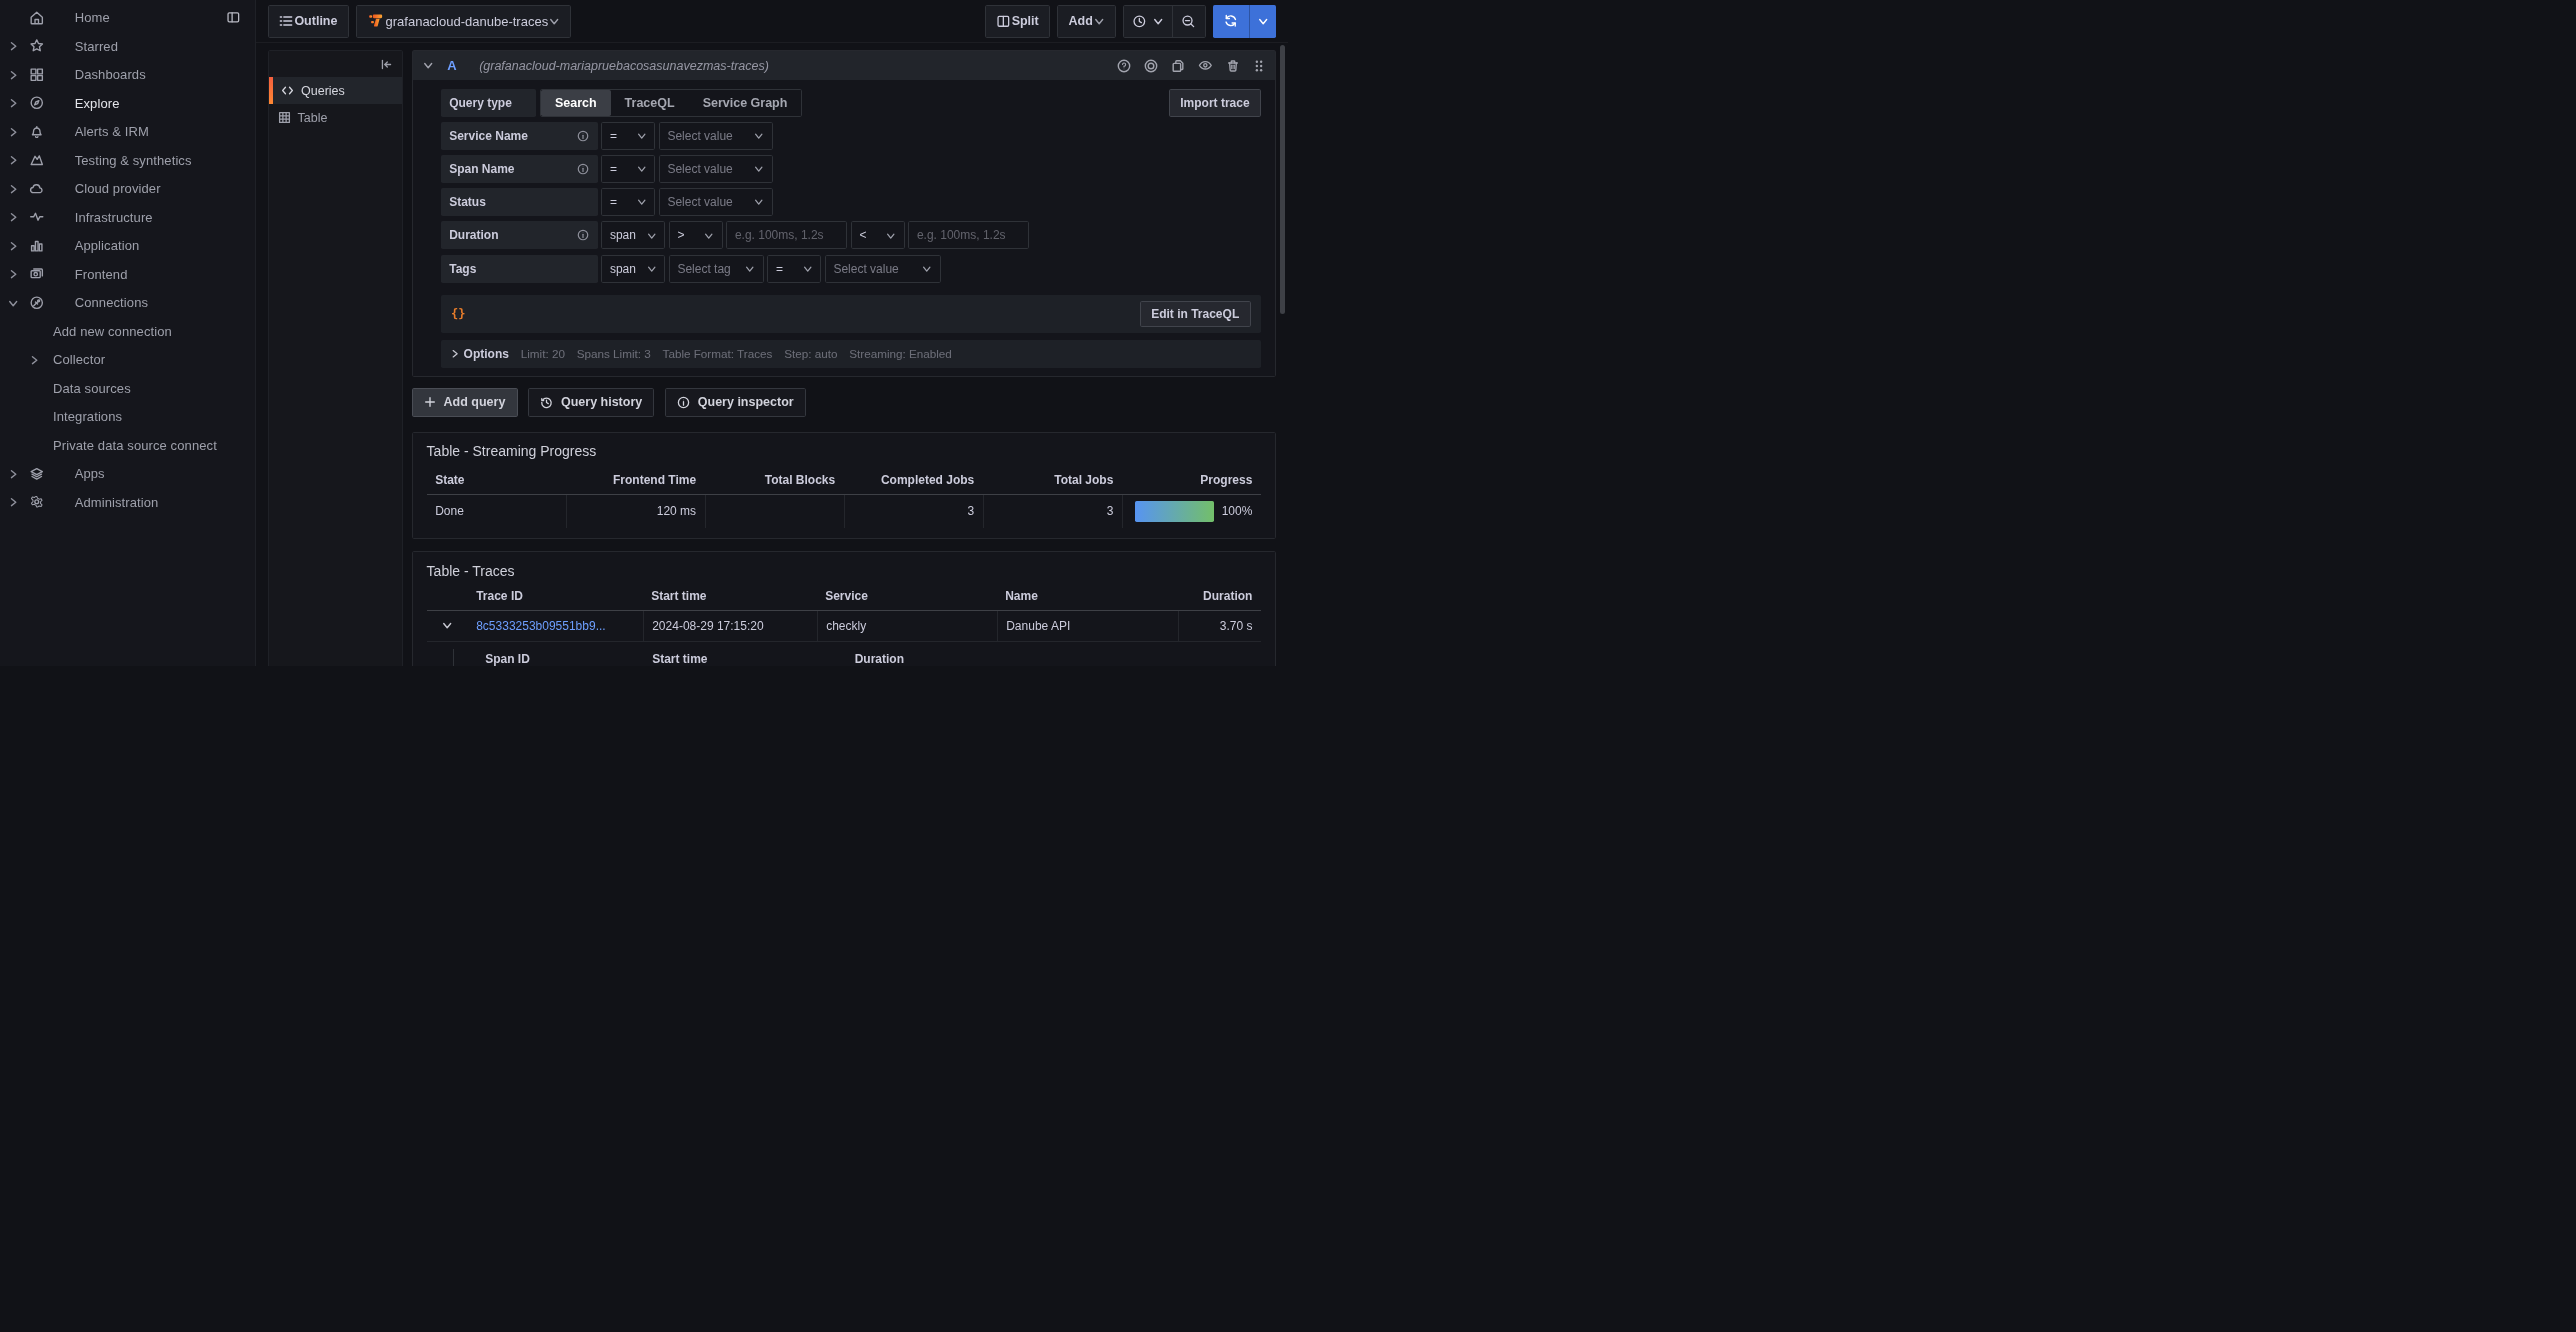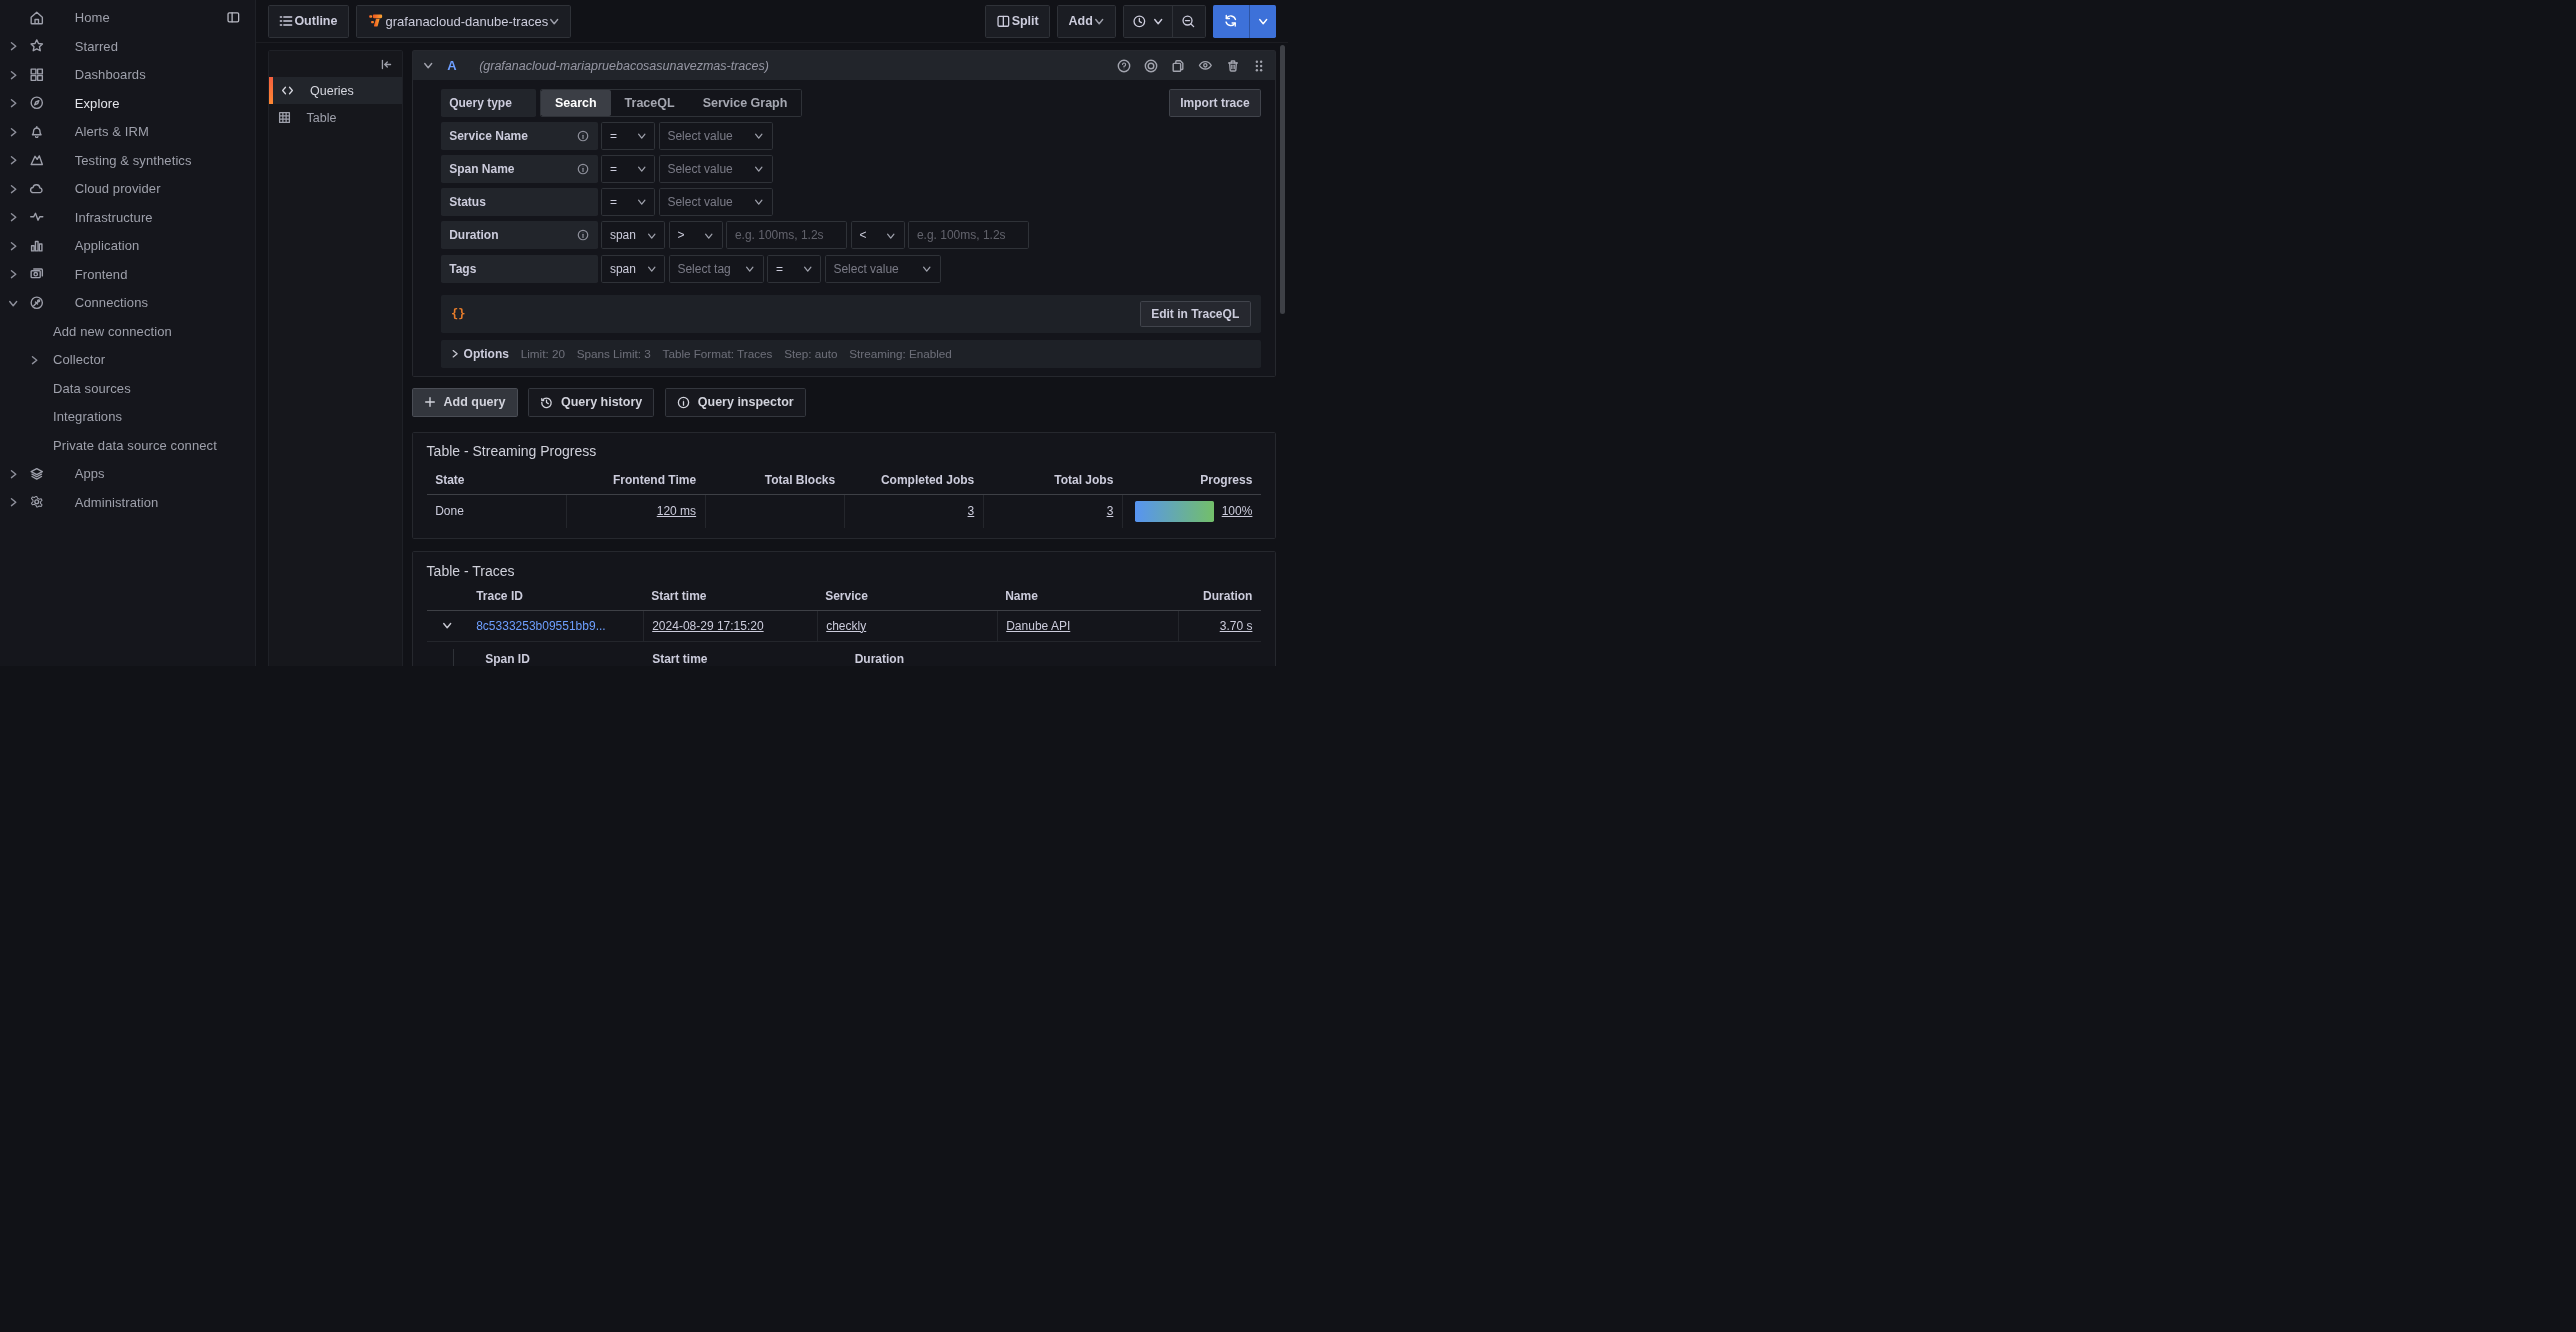--- a/index.html
+++ b/index.html
@@ -42,21 +42,21 @@
   .run .seg{background:var(--blue); display:flex; align-items:center; justify-content:center; padding:0 10.4px; color:#fff; cursor:pointer;}
   .run .seg+.seg{border-left:0.9px solid rgba(0,0,0,0.25); padding:0 7.8px;}
   .ds-picker{margin-left:7px;}
   .ds-name{font-weight:400; font-size:13px;}
 
   .content-row{flex:1; display:flex; padding:7px 12px 0; min-height:0;}
 
   
   .outline{width:135px; flex:none; background:#16171C; border:0.9px solid var(--border-weak); border-radius:1.7px; height:618px; position:relative; padding-top:26px;}
   .outline-collapse{position:absolute; top:7px; right:8.6px; color:#9EA0AB; cursor:pointer;}
-  .o-item{height:27px; display:flex; align-items:center; gap:16px; padding-left:8.6px; color:#9EA0AB; position:relative; font-size:12.5px; cursor:pointer;}
+  .o-item{height:27px; display:flex; align-items:center; gap:7px; padding-left:8.6px; color:#9EA0AB; position:relative; font-size:12.5px; cursor:pointer;}
   .o-item.active{background:#22252B; color:#D6D7DF;}
   .o-item.active:before{content:""; position:absolute; left:0; top:0; bottom:0; width:3.5px; background:linear-gradient(180deg,#F55F3E,#FF8833);}
   .o-item.active{padding-left:12px;}
 
   
   .main-col{flex:1; margin-left:8.6px; min-width:0;}
 
   .qpanel{border:0.9px solid var(--border); border-radius:1.7px; background:var(--panel);}
   .qheader{height:29px; background:var(--sec); display:flex; align-items:center; padding:0 10.4px; gap:8.6px;}
   .qref{color:var(--link); font-weight:700; font-size:13px; margin-left:5.2px;}
@@ -96,21 +96,21 @@
   .panel{border:0.9px solid var(--border); border-radius:1.7px; background:var(--panel); padding:8.6px 14px 10.4px;}
   .panel.stream{margin-top:15.5px;}
   .panel.traces{margin-top:12px; height:181px; overflow:hidden;}
   .ptitle{font-size:14px; font-weight:500; color:#D0D1DB; margin:1.7px 0 0;}
 
   .sgrid{display:grid; grid-template-columns:repeat(6,1fr); margin-top:8.6px;}
   .th{height:26px; display:flex; align-items:flex-end; padding:0 8.6px 7px; font-weight:700; font-size:12px; color:var(--text);text-align:right;}
   .num{justify-content:flex-end; text-align:right;}
   .hdr-divider{grid-column:1/-1; border-bottom:1.7px solid #3E4046;}
   .td{height:33px; display:flex; align-items:center; padding:0 8.6px; font-size:12px;}
-  .td.bl{border-left:0.9px solid #24262C;text-decoration:underline;}
+  .td.bl{border-left:0.9px solid #24262C;}
   .progress-cell{gap:7.8px;}
   .pbar{flex:1; max-width:79px; height:21px; border-radius:1.7px; background:linear-gradient(90deg,#5794F2,#73BF69);}
 
   .tgrid{display:grid; grid-template-columns:41px 175px 174px 180px 181px 1fr; margin-top:7px;}
   .tgrid .th{height:24px;}
   .tgrid .td{height:31px; border-bottom:0.9px solid #24262C;}
   .link{color:var(--link); cursor:pointer;}
   .expander{justify-content:center; color:#C7C8D1;}
 
   .span-section{margin-left:26px; border-left:1.7px solid #2F3238; padding-left:23px; margin-top:7px;}

